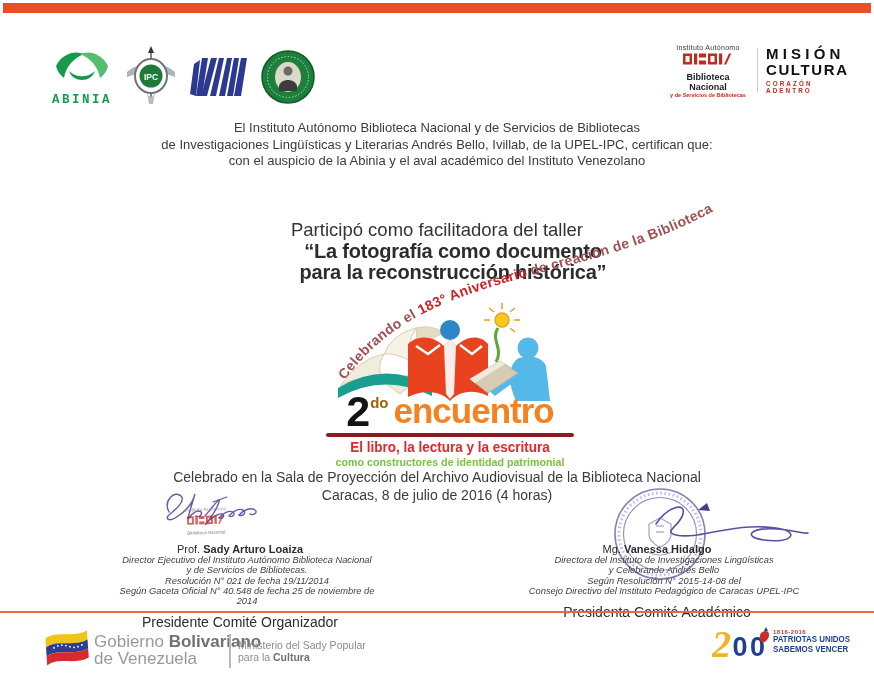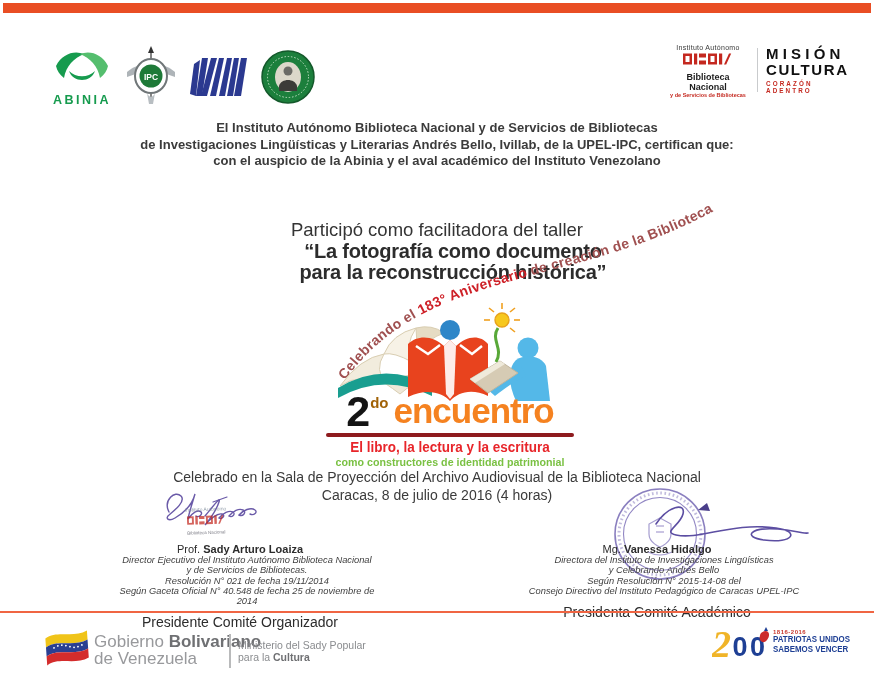--- a/index.html
+++ b/index.html
@@ -6,35 +6,35 @@
   .page{position:relative;width:874px;height:677px;background:#ffffff;overflow:hidden;
         font-family:"Liberation Sans",sans-serif;margin:0 auto;}
   .abs{position:absolute;}
 
   
   .topbar{left:3px;top:3px;right:3px;height:10px;background:#E94E24;}
 
   
   .logos-left{left:50px;top:48px;display:flex;align-items:flex-start;gap:11px;}
   .abinia{width:64px;text-align:center;}
-  .abinia-label{font-size:12.5px;font-weight:800;color:#169B4E;letter-spacing:2.5px;margin-top:1px;}
+  .abinia-label{font-size:12.5px;font-weight:800;color:#169B4E;letter-spacing:2.5px;margin-top:1px;font-family:Liberation Mono, monospace;}
 
   
   .bn-block{left:668px;top:44px;width:80px;text-align:center;}
   .bn-inst{font-size:7px;color:#3a3a3a;letter-spacing:.3px;}
   .bn-name{font-size:9px;font-weight:800;color:#1c1c1c;margin-top:1px;}
   .bn-serv{font-size:5.5px;font-weight:700;color:#C4281F;}
   .vdiv{left:757px;top:48px;width:1px;height:44px;background:#C9CBCD;}
   .mc-block{left:766px;top:46px;width:86px;}
   .mc1{font-size:15px;font-weight:800;color:#101010;letter-spacing:4.2px;line-height:16px;}
   .mc2{font-size:15px;font-weight:800;color:#101010;letter-spacing:1.6px;line-height:16px;}
   .mc3{font-size:6.3px;font-weight:700;color:#C4281F;letter-spacing:2.1px;margin-top:2px;}
 
   
-  .intro{left:0;top:120px;width:874px;text-align:center;font-size:13px;line-height:16.5px;color:#3b3b3b;font-weight:bold;}
+  .intro{left:0;top:120px;width:874px;text-align:center;font-size:13px;line-height:16.5px;color:#3b3b3b;}
 
   
   .workshop{left:0;top:219px;width:874px;text-align:center;}
   .w-intro{font-size:18.5px;color:#343434;}
   .w-title{font-size:20px;font-weight:700;line-height:21px;color:#2c2c2c;letter-spacing:-.2px;margin-left:32px;}
 
   
   .event-text{left:322px;top:391px;width:256px;text-align:center;}
   .enc-line{display:flex;justify-content:center;align-items:flex-start;height:42px;}
   .enc-num{font-size:43px;font-weight:800;color:#141414;line-height:40px;}

